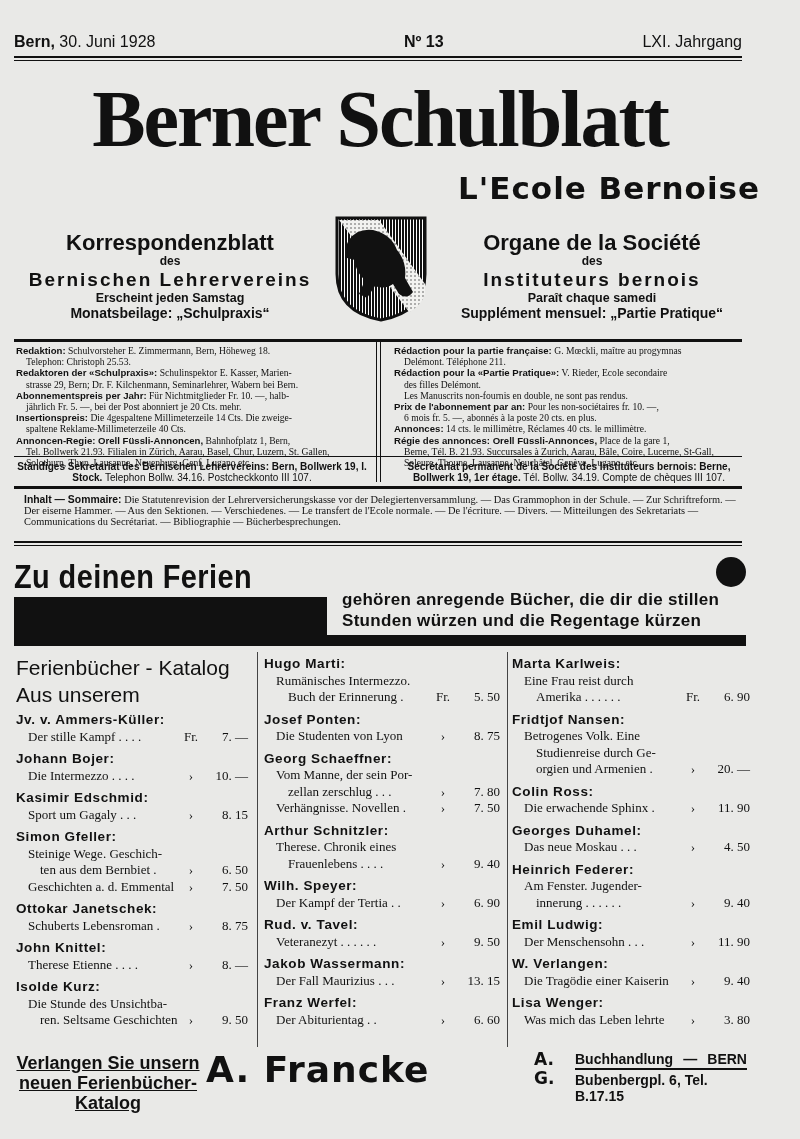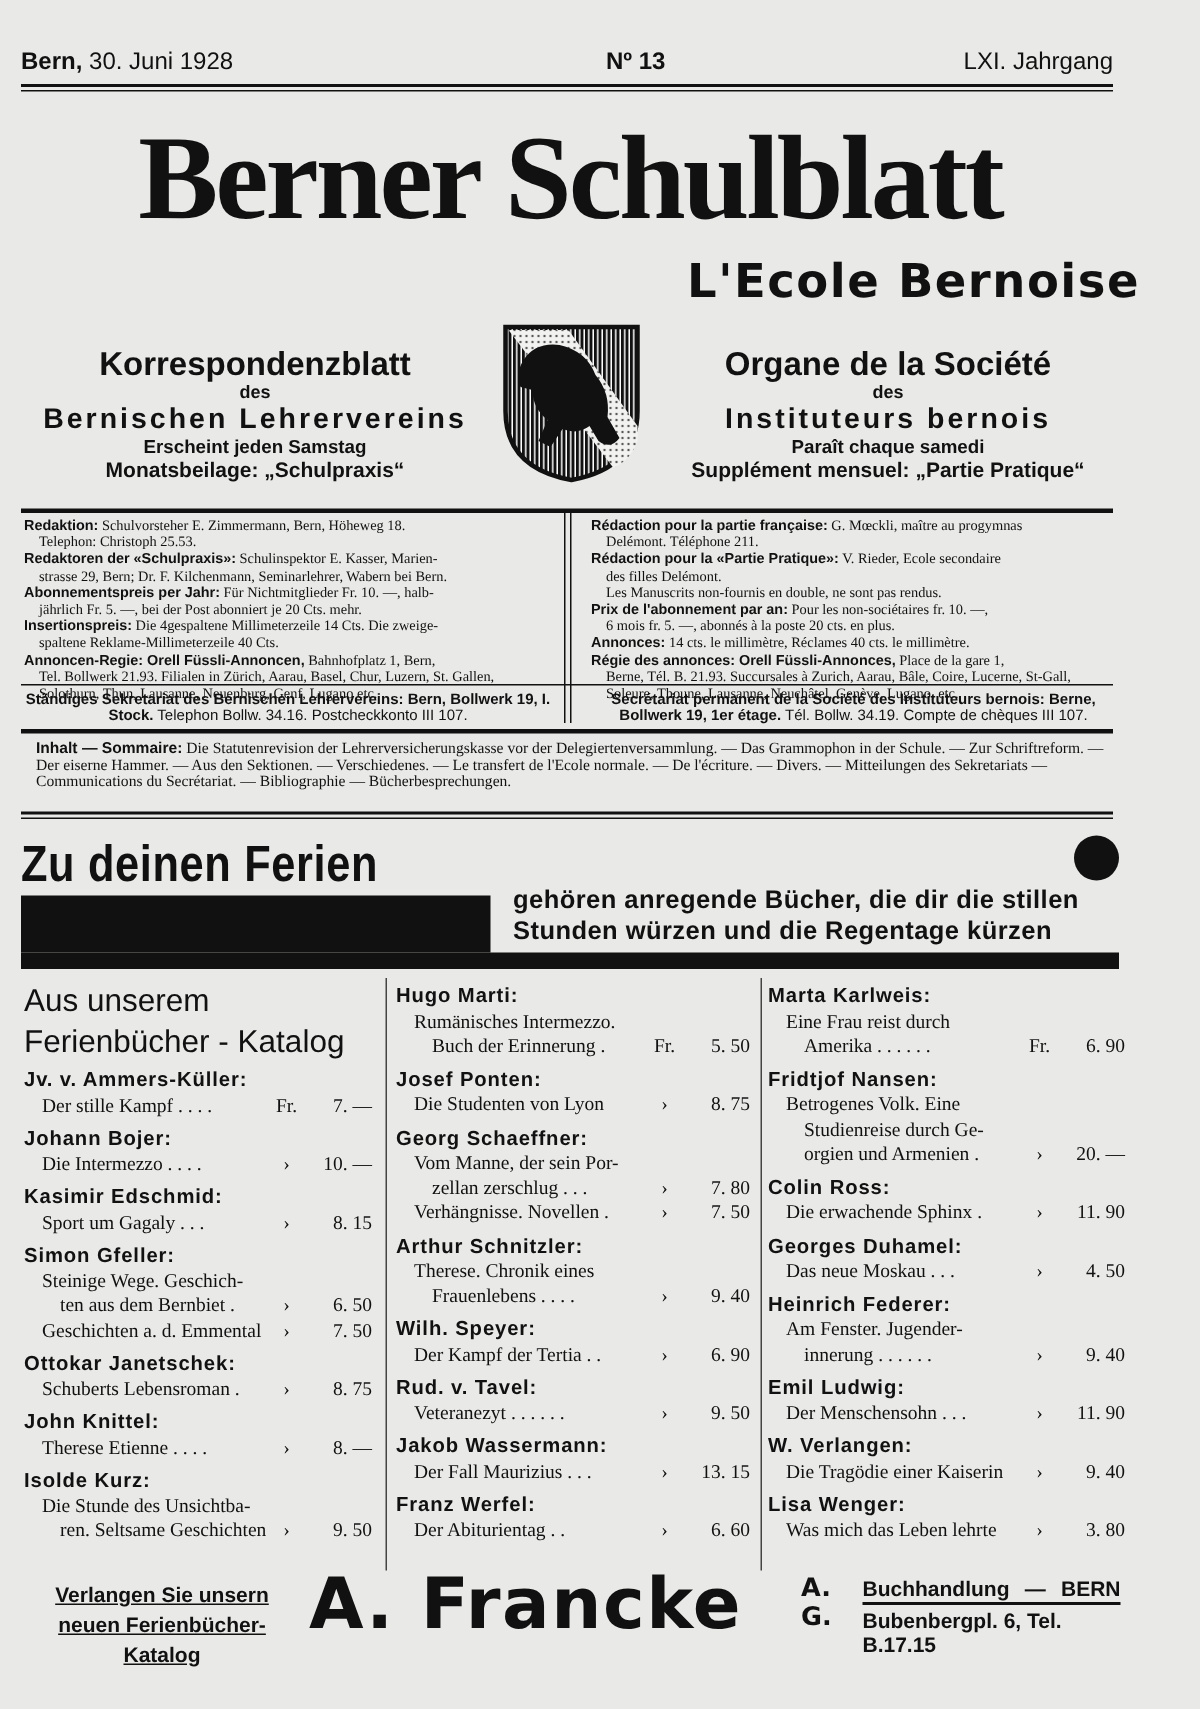--- a/index.html
+++ b/index.html
@@ -28,21 +28,21 @@
   .ferien-h{top:557px;left:14px;font-size:34px;font-weight:bold;letter-spacing:0.5px;font-family:"Liberation Sans",sans-serif;transform:scaleX(0.85);transform-origin:left;}
   .ferien-sub{left:342px;font-size:17px;font-weight:bold;font-family:"Liberation Sans",sans-serif;letter-spacing:0.3px;}
   .col{font-size:13px;line-height:16.5px;}
   .author{font-family:"Liberation Sans",sans-serif;font-weight:bold;font-size:13.5px;letter-spacing:0.6px;margin-top:6px;}
   .bk{display:flex;padding-left:12px;}
   .bk .t{flex:1;}
   .bk .t .cont{padding-left:12px;display:block;}
   .bk .m{width:22px;text-align:center;}
   .bk .p{width:46px;text-align:right;}
   .vline{background:#444;width:1px;}
-  .francke{font-family:"DejaVu Sans",sans-serif;font-weight:900;font-size:47px;letter-spacing:1px;}
+  .francke{font-family:"DejaVu Sans",sans-serif;font-weight:900;font-size:36px;letter-spacing:1px;}
 </style>
 </head>
 <body>
 
 <div class="abs topline condensed">
   <span style="left:0;"><b>Bern,</b> <span style="position:static;font-weight:normal;">30. Juni 1928</span></span>
   <span style="left:350px;margin-left:40px;">Nº 13</span>
   <span style="right:0;font-weight:normal;">LXI. Jahrgang</span>
 </div>
 <div class="abs dblrule" style="top:56px;left:14px;width:728px;"></div>
@@ -119,22 +119,22 @@
 <div class="abs dblrule" style="top:541px;left:14px;width:728px;"></div>
 
 <div class="abs ferien-h">Zu deinen Ferien</div>
 <div class="abs" style="top:557px;left:716px;width:30px;height:30px;border-radius:50%;background:#111;"></div>
 <div class="abs thick" style="top:597px;left:14px;width:313px;height:38px;"></div>
 <div class="abs ferien-sub" style="top:590px;">gehören anregende Bücher, die dir die stillen</div>
 <div class="abs ferien-sub" style="top:611px;">Stunden würzen und die Regentage kürzen</div>
 <div class="abs thick" style="top:635px;left:14px;width:732px;height:11px;"></div>
 
 <div class="abs sans" style="top:654px;left:16px;font-size:21px;line-height:27px;">
+  <div>Ferienbücher - Katalog</div>
   <div>Aus unserem</div>
-  <div>Ferienbücher - Katalog</div>
 </div>
 
 <div class="abs col" style="top:706px;left:16px;width:232px;">
   <div>
       <div class="author">Jv. v. Ammers-Küller:</div>
     <div class="bk">
         <span class="t">Der stille Kampf . . . .</span>
         <span class="m">Fr.</span>
         <span class="p">7. —</span>
       </div>
@@ -332,21 +332,21 @@
   <div>
       <div class="author">Lisa Wenger:</div>
     <div class="bk">
         <span class="t">Was mich das Leben lehrte</span>
         <span class="m">›</span>
         <span class="p">3. 80</span>
       </div>
     </div>
 </div>
 
-<div class="abs condensed" style="top:1053px;left:16px;width:184px;text-align:center;font-size:14px;font-weight:bold;line-height:20px;">
+<div class="abs condensed" style="top:1053px;left:16px;width:184px;text-align:center;font-size:18px;font-weight:bold;line-height:20px;">
   <div style="text-decoration:underline;">Verlangen Sie unsern</div>
   <div style="text-decoration:underline;">neuen Ferienbücher-Katalog</div>
 </div>
 <div class="abs francke" style="top:1046px;left:206px;line-height:48px;">A. Francke</div>
 <div class="abs" style="top:1050px;left:534px;font-family:'DejaVu Sans',sans-serif;font-weight:900;font-size:17px;line-height:19px;">
   <div>A.</div>
     <div>G.</div>
 </div>
 <div class="abs condensed" style="top:1051px;left:575px;width:172px;font-size:14px;font-weight:bold;">
   <div style="display:flex;justify-content:space-between;border-bottom:2px solid #111;padding-bottom:1px;">

